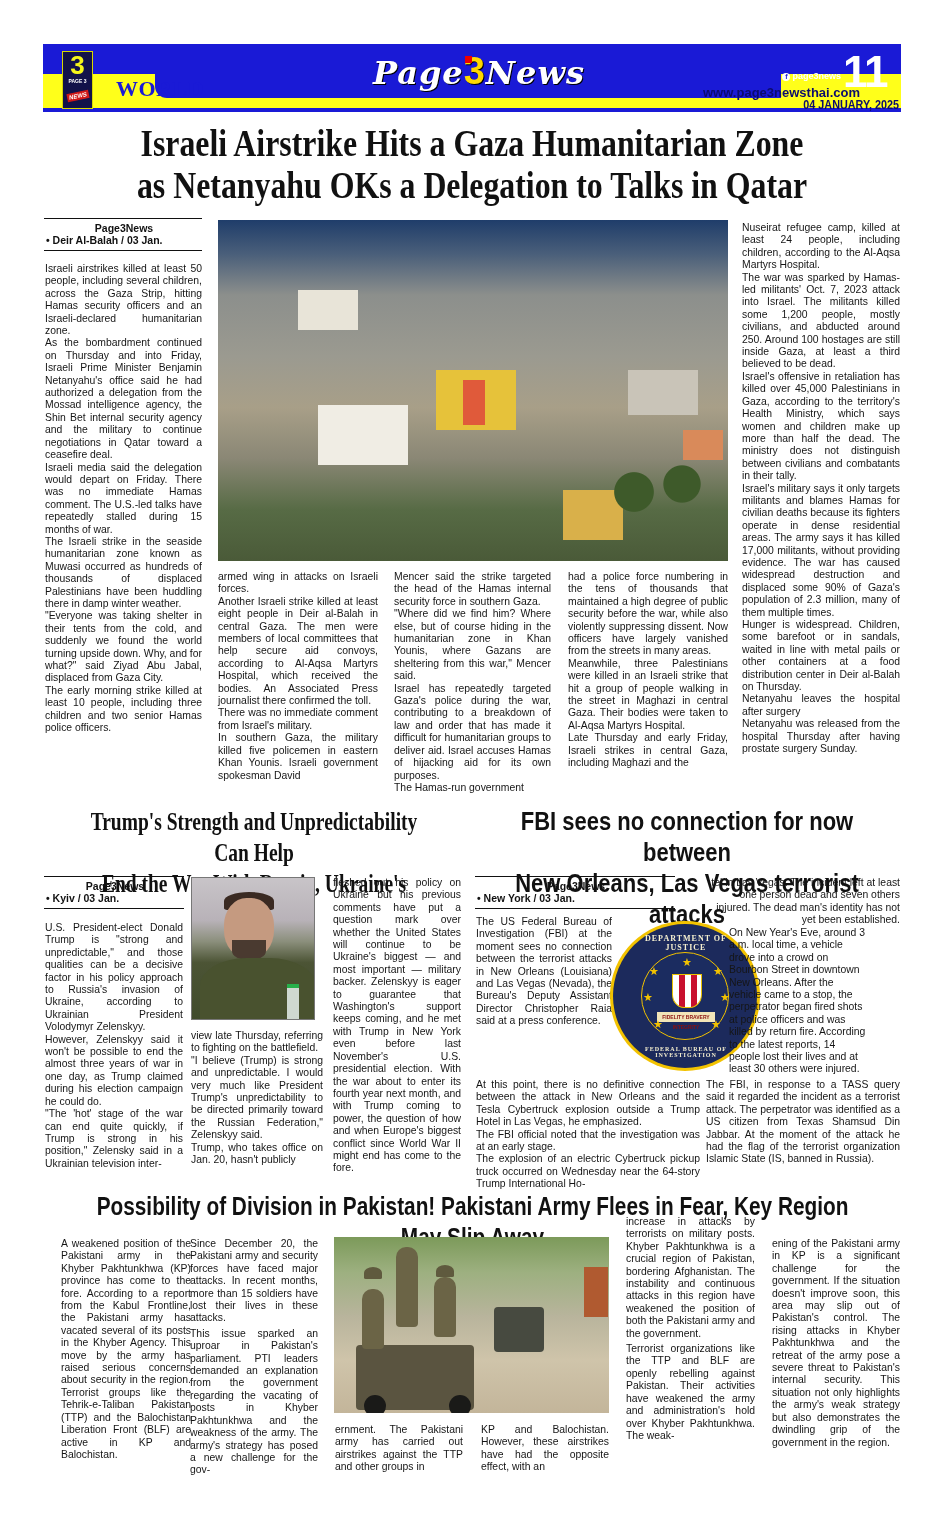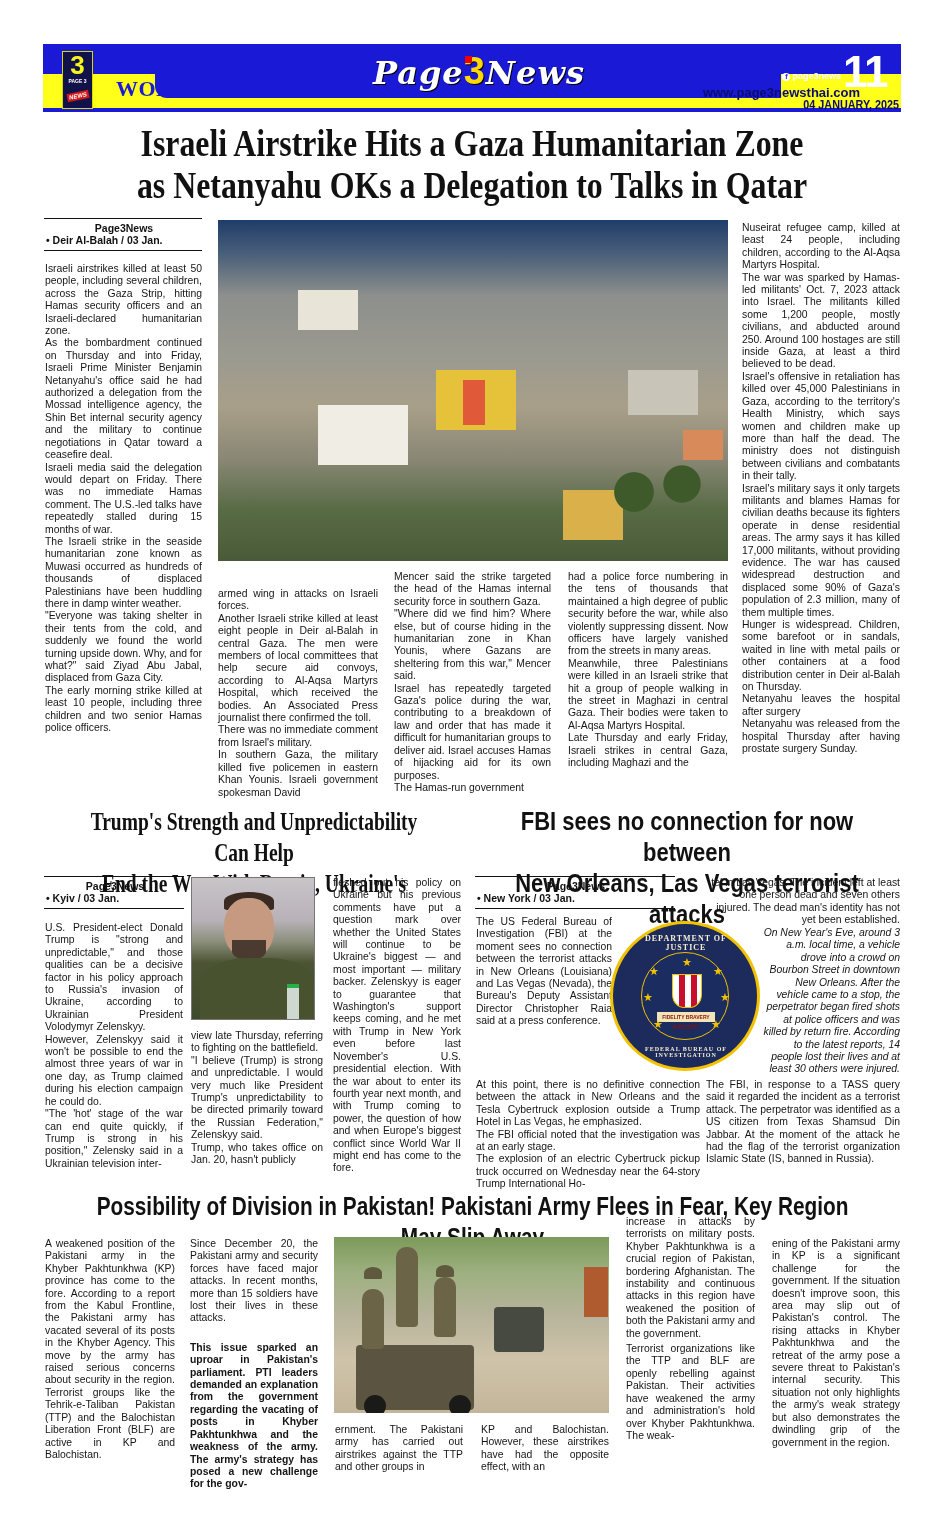--- a/index.html
+++ b/index.html
@@ -118,21 +118,21 @@
   </div>
 
   <div class="col" style="left:45px;top:263px;width:157px;">
     <p>Israeli airstrikes killed at least 50 people, including several children, across the Gaza Strip, hitting Hamas security officers and an Israeli-declared humanitarian zone.</p>
     <p>As the bombardment continued on Thursday and into Friday, Israeli Prime Minister Benjamin Netanyahu's office said he had authorized a delegation from the Mossad intelligence agency, the Shin Bet internal security agency and the military to continue negotiations in Qatar toward a ceasefire deal.</p>
     <p>Israeli media said the delegation would depart on Friday. There was no immediate Hamas comment. The U.S.-led talks have repeatedly stalled during 15 months of war.</p>
     <p>The Israeli strike in the seaside humanitarian zone known as Muwasi occurred as hundreds of thousands of displaced Palestinians have been huddling there in damp winter weather.</p>
     <p>"Everyone was taking shelter in their tents from the cold, and suddenly we found the world turning upside down. Why, and for what?" said Ziyad Abu Jabal, displaced from Gaza City.</p>
     <p>The early morning strike killed at least 10 people, including three children and two senior Hamas police officers.</p>
   </div>
-  <div class="col" style="left:218px;top:571px;width:160px;margin-top:17px;">
+  <div class="col" style="left:218px;top:571px;width:160px;">
     <p>armed wing in attacks on Israeli forces.</p>
     <p>Another Israeli strike killed at least eight people in Deir al-Balah in central Gaza. The men were members of local committees that help secure aid convoys, according to Al-Aqsa Martyrs Hospital, which received the bodies. An Associated Press journalist there confirmed the toll.</p>
     <p>There was no immediate comment from Israel's military.</p>
     <p>In southern Gaza, the military killed five policemen in eastern Khan Younis. Israeli government spokesman David</p>
   </div>
   <div class="col" style="left:568px;top:571px;width:160px;">
     <p>had a police force numbering in the tens of thousands that maintained a high degree of public security before the war, while also violently suppressing dissent. Now officers have largely vanished from the streets in many areas.</p>
     <p>Meanwhile, three Palestinians were killed in an Israeli strike that hit a group of people walking in the street in Maghazi in central Gaza. Their bodies were taken to Al-Aqsa Martyrs Hospital.</p>
     <p>Late Thursday and early Friday, Israeli strikes in central Gaza, including Maghazi and the</p>
   </div>
@@ -210,34 +210,34 @@
       <span class="star" style="left:40px;top:95px;">★</span>
       <span class="star" style="left:98px;top:95px;">★</span>
       <span class="star" style="left:69px;top:33px;">★</span>
       <span class="txt" style="left:18px;top:10px;width:110px;text-align:center;font-size:8px;">DEPARTMENT OF JUSTICE</span>
       <span class="txt" style="left:6px;top:122px;width:134px;text-align:center;font-size:6px;">FEDERAL BUREAU OF INVESTIGATION</span>
     </div>
   </div>
   <div class="col" style="left:706px;top:877px;width:194px;text-align:right;">
     <p>tel in Las Vegas. The incident left at least one person dead and seven others injured. The dead man's identity has not yet been established.</p>
   </div>
-  <div class="col" style="left:762px;top:927px;width:138px;text-align:right;font-style:italic;">
+  <div class="col" style="left:729px;top:927px;width:138px;text-align:left;">
     <p>On New Year's Eve, around 3 a.m. local time, a vehicle drove into a crowd on Bourbon Street in downtown New Orleans. After the vehicle came to a stop, the perpetrator began fired shots at police officers and was killed by return fire. According to the latest reports, 14 people lost their lives and at least 30 others were injured.</p>
   </div>
   <div class="col" style="left:706px;top:1079px;width:194px;">
     <p>The FBI, in response to a TASS query said it regarded the incident as a terrorist attack. The perpetrator was identified as a US citizen from Texas Shamsud Din Jabbar. At the moment of the attack he had the flag of the terrorist organization Islamic State (IS, banned in Russia).</p>
   </div>
 
   <div class="h2 h2-sans" style="left:0;top:1191px;width:945px;font-size:26px;transform:scaleX(0.8);">Possibility of Division in Pakistan! Pakistani Army Flees in Fear, Key Region May Slip Away</div>
-  <div class="col" style="left:45px;top:1238px;width:130px;">
+  <div class="col" style="left:61px;top:1238px;width:130px;">
     <p>A weakened position of the Pakistani army in the Khyber Pakhtunkhwa (KP) province has come to the fore. According to a report from the Kabul Frontline, the Pakistani army has vacated several of its posts in the Khyber Agency. This move by the army has raised serious concerns about security in the region. Terrorist groups like the Tehrik-e-Taliban Pakistan (TTP) and the Balochistan Liberation Front (BLF) are active in KP and Balochistan.</p>
   </div>
   <div class="col" style="left:190px;top:1238px;width:128px;">
     <p>Since December 20, the Pakistani army and security forces have faced major attacks. In recent months, more than 15 soldiers have lost their lives in these attacks.</p>
-    <p style="margin-top:17px;font-weight:bold;">This issue sparked an uproar in Pakistan's parliament. PTI leaders demanded an explanation from the government regarding the vacating of posts in Khyber Pakhtunkhwa and the weakness of the army. The army's strategy has posed a new challenge for the gov-</p>
+    <p style="margin-top:3px;">This issue sparked an uproar in Pakistan's parliament. PTI leaders demanded an explanation from the government regarding the vacating of posts in Khyber Pakhtunkhwa and the weakness of the army. The army's strategy has posed a new challenge for the gov-</p>
   </div>
   <div class="photo army" style="left:334px;top:1237px;width:275px;height:176px;">
     <div class="bus"></div>
     <div class="jeep"></div>
     <div class="truck"></div>
     <div class="tire" style="left:30px;"></div>
     <div class="tire" style="left:115px;"></div>
     <div class="soldier" style="left:28px;top:52px;"></div>
     <div class="helmet" style="left:30px;top:30px;"></div>
     <div class="soldier" style="left:62px;top:10px;height:80px;"></div>

